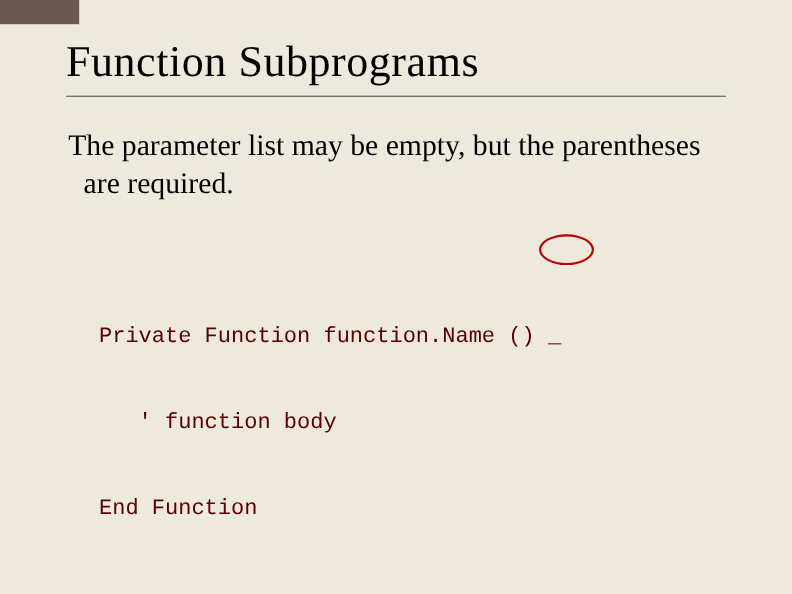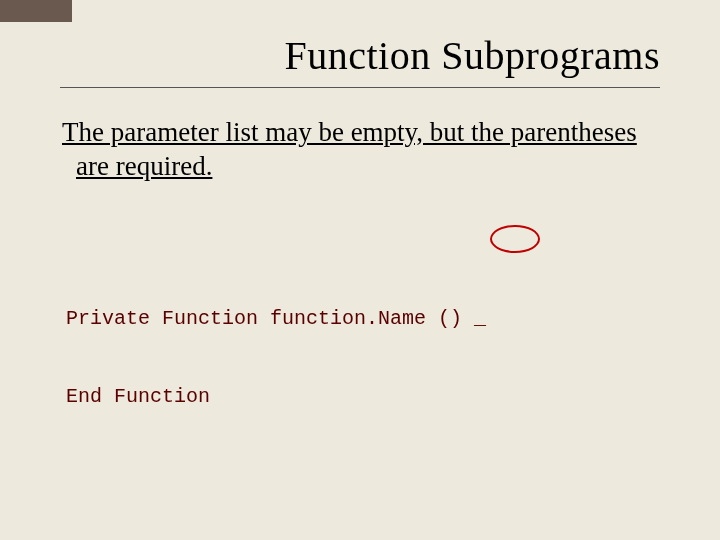--- a/index.html
+++ b/index.html
@@ -25,48 +25,48 @@
   }
   .slide {
     width: 720px;
     height: 540px;
     box-sizing: border-box;
     padding: 24px 60px 24px 60px;
   }
   .title {
     font-size: 40px;
     font-weight: 400;
-    text-align: right;
+    text-align: left;
     margin: 8px 0 8px 0;
     letter-spacing: 0.5px;
   }
   .rule {
     border: none;
     border-top: 1px solid #555;
     margin: 0 0 28px 0;
   }
   .body-text {
     font-size: 27px;
     line-height: 1.25;
-    margin: 0 0 44px 0;
+    margin: 0 0 32px 0;
     text-indent: -14px;
     padding-left: 16px;
-    text-decoration: underline;
   }
   .code-block {
     font-family: 'Courier New', Courier, monospace;
     font-size: 20px;
     line-height: 1.3;
     color: #5a0000;
     white-space: pre;
     position: relative;
     padding-left: 6px;
   }
   .code-line {
     display: block;
+    margin-left: 24px;
   }
   .highlight-oval {
     position: absolute;
     border: 2px solid #c00000;
     border-radius: 50%;
     width: 46px;
     height: 24px;
     top: -3px;
     left: 430px;
     pointer-events: none;
@@ -78,15 +78,16 @@
 <div class="corner-tab"></div>
 
 <div class="slide">
   <h1 class="title">Function Subprograms</h1>
   <hr class="rule">
   <p class="body-text">The parameter list may be empty, but the parentheses are required.</p>
 
   <div class="code-block">
     <span class="highlight-oval"></span>
     <span class="code-line"><span>Private Function function.Name </span><span>()</span><span> _</span></span>
+    <span class="code-line">   ' function body</span>
     <span class="code-line">End Function</span>
   </div>
 </div>
 
 </body></html>

